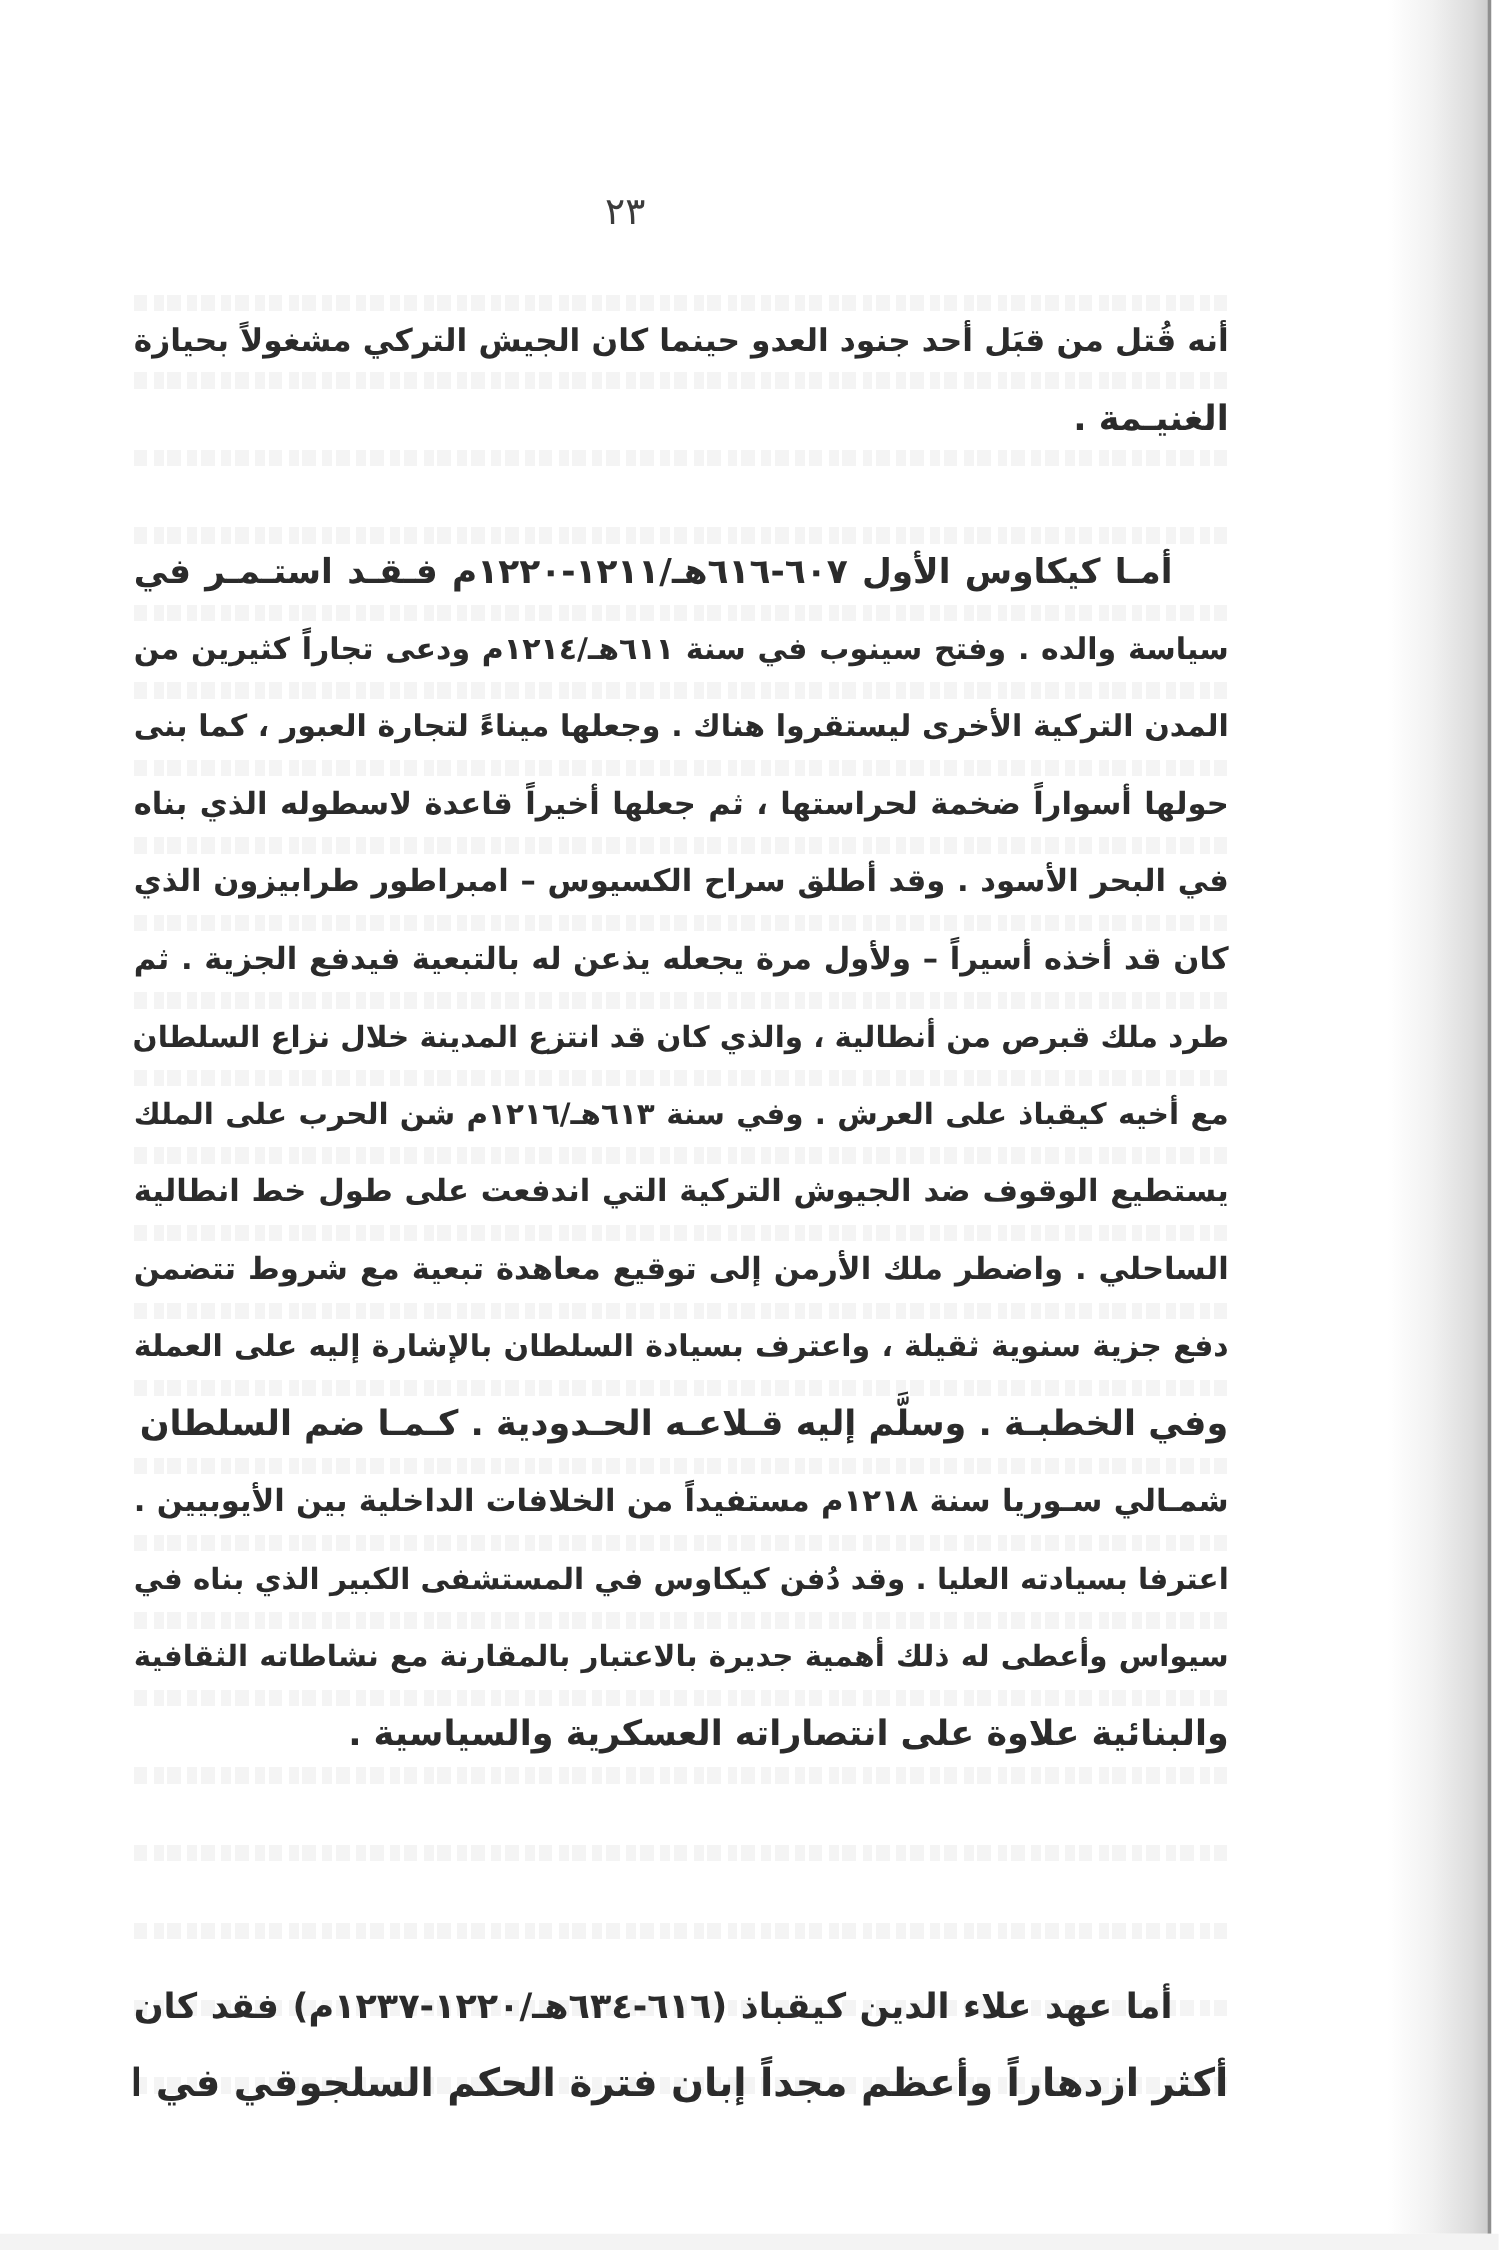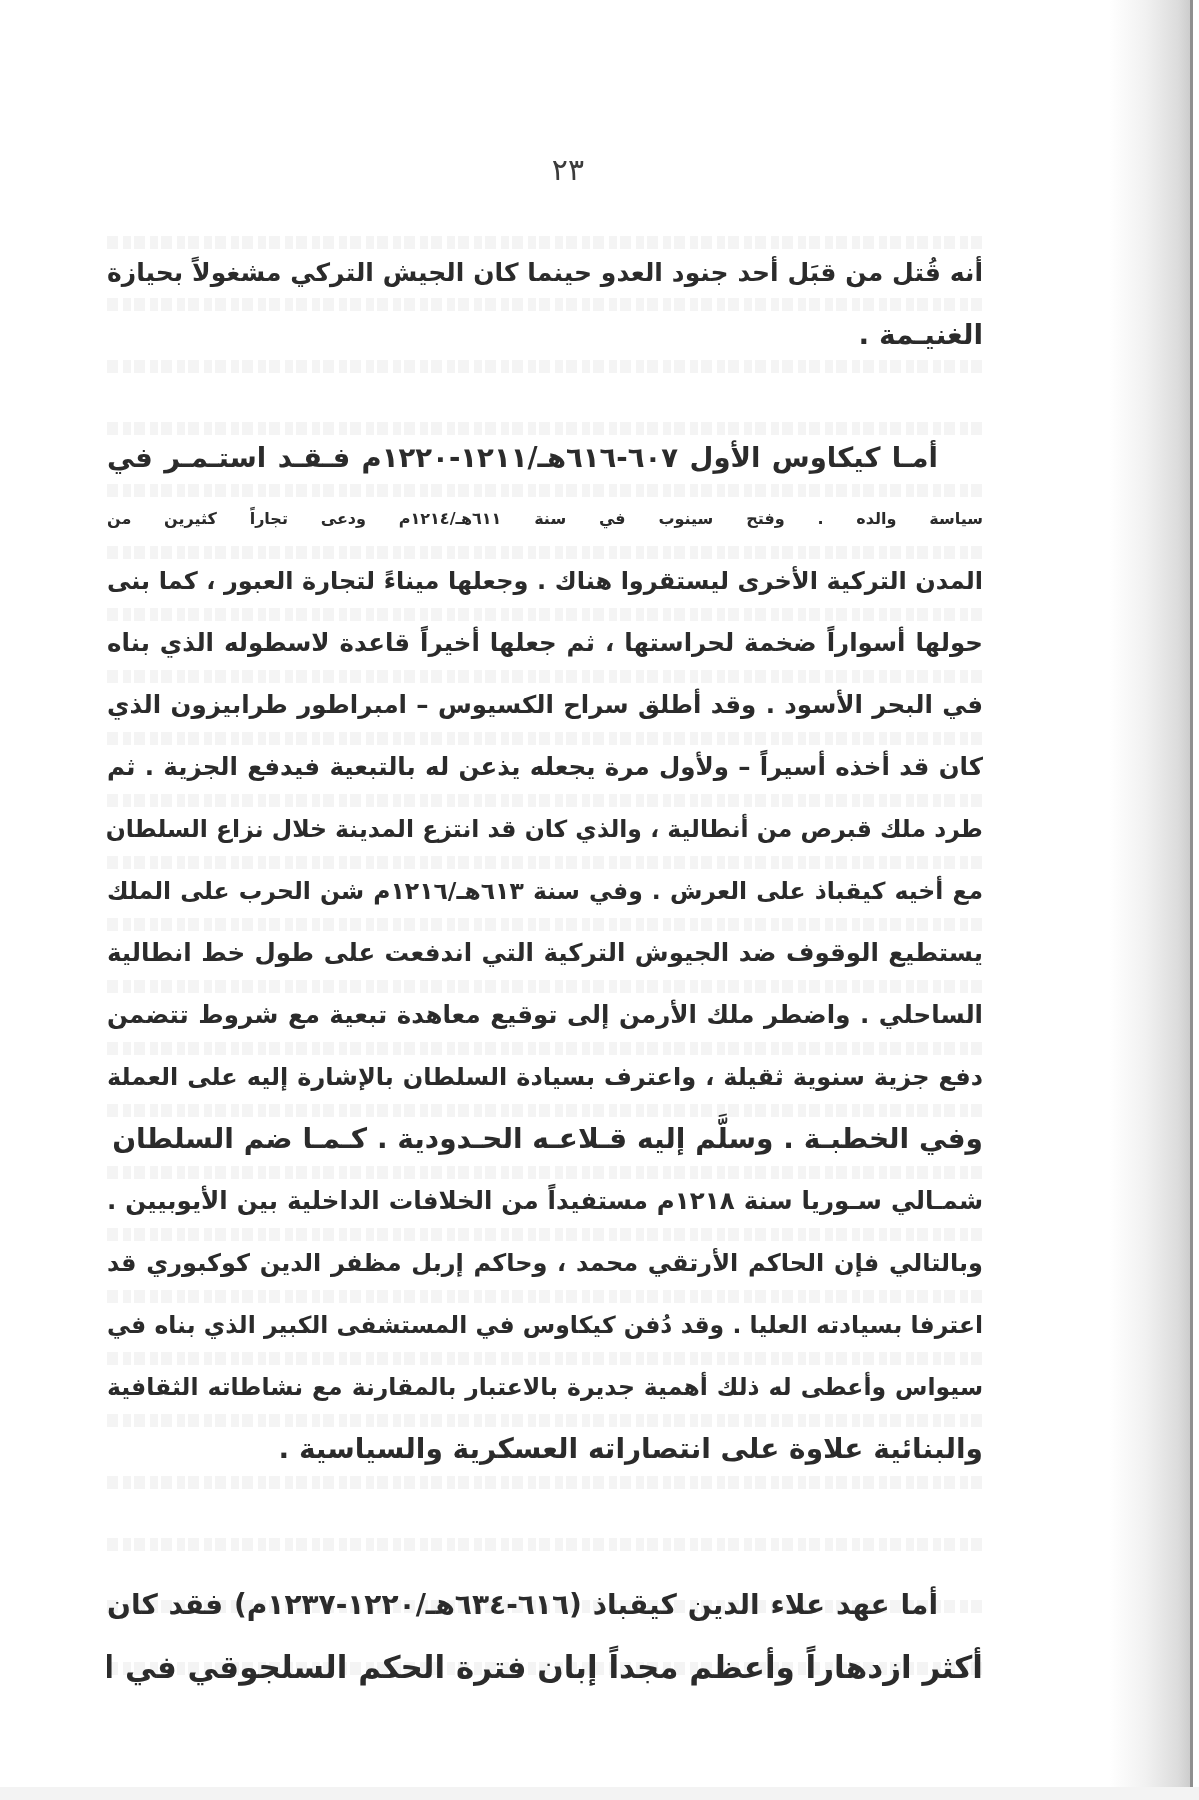--- a/index.html
+++ b/index.html
@@ -24,21 +24,21 @@
       position:absolute;left:0;top:1787px;width:1199px;height:13px;background:#f3f3f3;
     }
     .bleed{
       position:absolute;left:107px;width:876px;top:236px;height:1480px;
       background:repeating-linear-gradient(to bottom, rgba(0,0,0,0.045) 0px, rgba(0,0,0,0.045) 13px, rgba(0,0,0,0) 13px, rgba(0,0,0,0) 62px);
       -webkit-mask-image:repeating-linear-gradient(to right, #000 0px, #000 11px, transparent 11px, transparent 16px, #000 16px, #000 24px, transparent 24px, transparent 27px);
       mask-image:repeating-linear-gradient(to right, #000 0px, #000 11px, transparent 11px, transparent 16px, #000 16px, #000 24px, transparent 24px, transparent 27px);
     }
     .page-number{
       position:absolute;left:484px;top:150px;width:100px;height:40px;
-      line-height:40px;text-align:right;font-size:30px;color:var(--pagenum);
+      line-height:40px;text-align:left;font-size:30px;color:var(--pagenum);
       direction:rtl;
     }
     .para{
       position:absolute;left:107px;width:876px;direction:rtl;
     }
     .para.p1{top:242px;}
     .para.p2{top:426px;}
     .para.p3{top:1574px;}
     .line{
       height:62px;line-height:62px;white-space:nowrap;overflow:hidden;
@@ -59,33 +59,32 @@
 
 <div class="page-number">٢٣</div>
 
 <div class="para p1">
   <div class="line full" style="font-size: 25px;">أنه قُتل من قبَل أحد جنود العدو حينما كان الجيش التركي مشغولاً بحيازة</div>
   <div class="line short">الغنيـمة .</div>
 </div>
 
 <div class="para p2">
   <div class="line full indent" style="font-size: 27.5px;">أمـا كيكاوس الأول ٦٠٧-٦١٦هـ/١٢١١-١٢٢٠م فـقـد استـمـر في</div>
-  <div class="line full" style="font-size: 16px;">سياسة والده . وفتح سينوب في سنة ٦١١هـ/١٢١٤م ودعى تجاراً كثيرين من</div>
+  <div class="line full" style="font-size: 24px;">سياسة والده . وفتح سينوب في سنة ٦١١هـ/١٢١٤م ودعى تجاراً كثيرين من</div>
   <div class="line full" style="font-size: 24px;">المدن التركية الأخرى ليستقروا هناك . وجعلها ميناءً لتجارة العبور ، كما بنى</div>
   <div class="line full" style="font-size: 24.5px;">حولها أسواراً ضخمة لحراستها ، ثم جعلها أخيراً قاعدة لاسطوله الذي بناه</div>
   <div class="line full" style="font-size: 24.5px;">في البحر الأسود . وقد أطلق سراح الكسيوس – امبراطور طرابيزون الذي</div>
   <div class="line full" style="font-size: 24.5px;">كان قد أخذه أسيراً – ولأول مرة يجعله يذعن له بالتبعية فيدفع الجزية . ثم</div>
   <div class="line full" style="font-size: 23.5px;">طرد ملك قبرص من أنطالية ، والذي كان قد انتزع المدينة خلال نزاع السلطان</div>
   <div class="line full" style="font-size: 23.5px;">مع أخيه كيقباذ على العرش . وفي سنة ٦١٣هـ/١٢١٦م شن الحرب على الملك</div>
   <div class="line full" style="font-size: 24.5px;">يستطيع الوقوف ضد الجيوش التركية التي اندفعت على طول خط انطالية</div>
   <div class="line full" style="font-size: 24.5px;">الساحلي . واضطر ملك الأرمن إلى توقيع معاهدة تبعية مع شروط تتضمن</div>
   <div class="line full" style="font-size: 24px;">دفع جزية سنوية ثقيلة ، واعترف بسيادة السلطان بالإشارة إليه على العملة</div>
   <div class="line full" style="font-size: 28px;">وفي الخطبـة . وسلَّم إليه قـلاعـه الحـدودية . كـمـا ضم السلطان أجـزاءً من</div>
   <div class="line full" style="font-size: 24.5px;">شمـالي سـوريا سنة ١٢١٨م مستفيداً من الخلافات الداخلية بين الأيوبيين .</div>
-  <div class="line full" style="font-size: 24px;">وبالتالي فإن الحاكم الأرتقي محمد ، وحاكم إربل مظفر الدين كوكبوري قد</div>
   <div class="line full" style="font-size: 23.5px;">اعترفا بسيادته العليا . وقد دُفن كيكاوس في المستشفى الكبير الذي بناه في</div>
   <div class="line full" style="font-size: 23.5px;">سيواس وأعطى له ذلك أهمية جديرة بالاعتبار بالمقارنة مع نشاطاته الثقافية</div>
   <div class="line short">والبنائية علاوة على انتصاراته العسكرية والسياسية .</div>
 </div>
 
 <div class="para p3">
   <div class="line full indent">أما عهد علاء الدين كيقباذ (٦١٦-٦٣٤هـ/١٢٢٠-١٢٣٧م) فقد كان</div>
   <div class="line full" style="font-size: 31px;">أكثر ازدهاراً وأعظم مجداً إبان فترة الحكم السلجوقي في الأناضول . ففي</div>
 </div>
 

